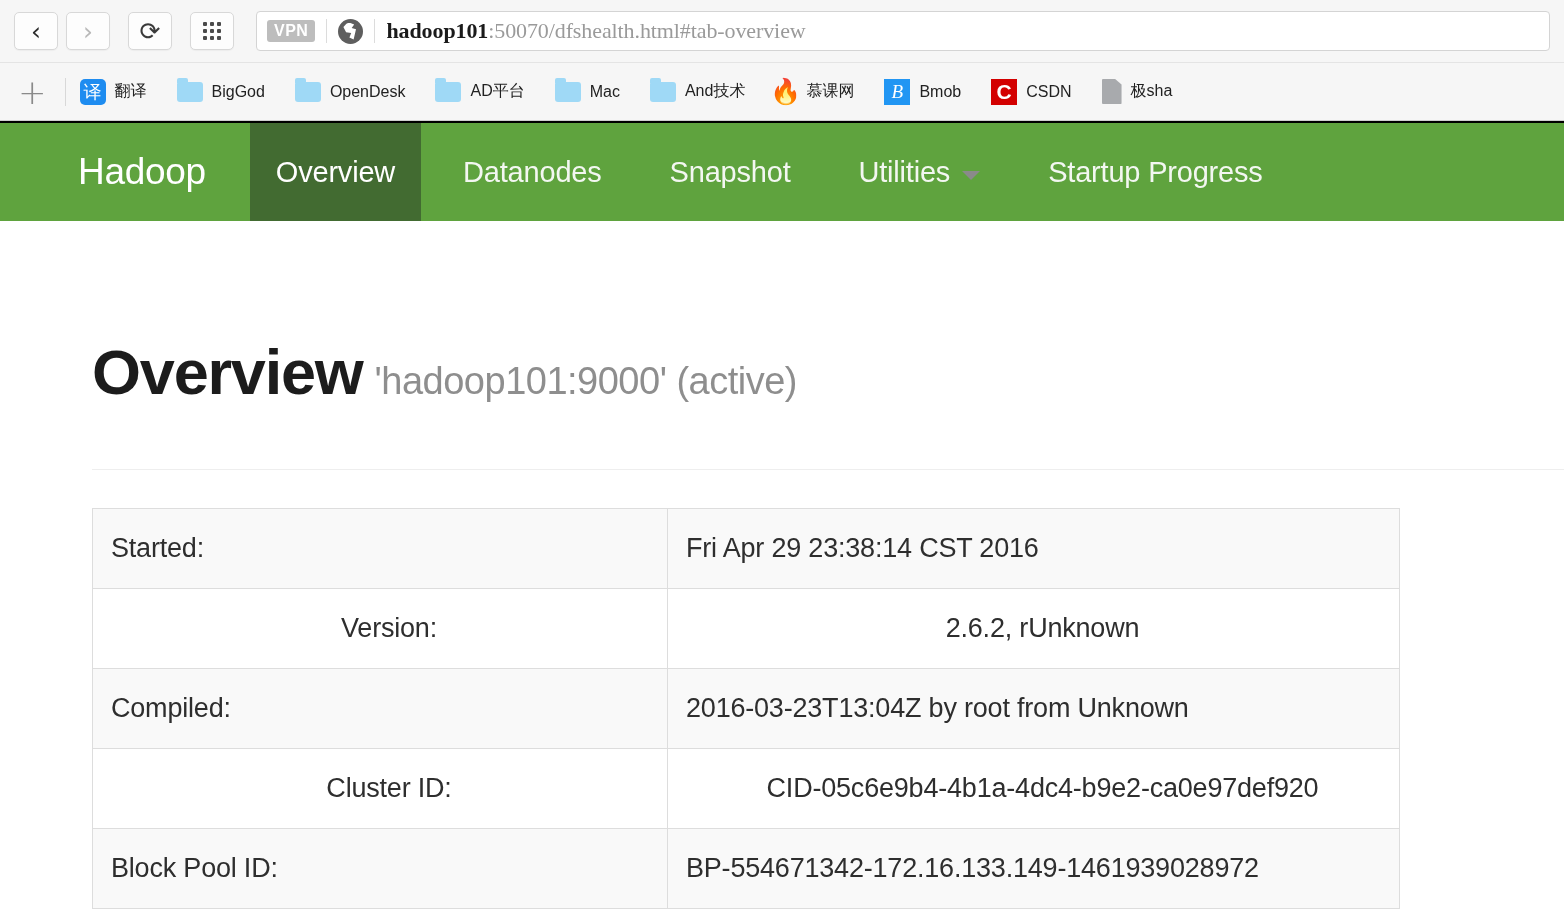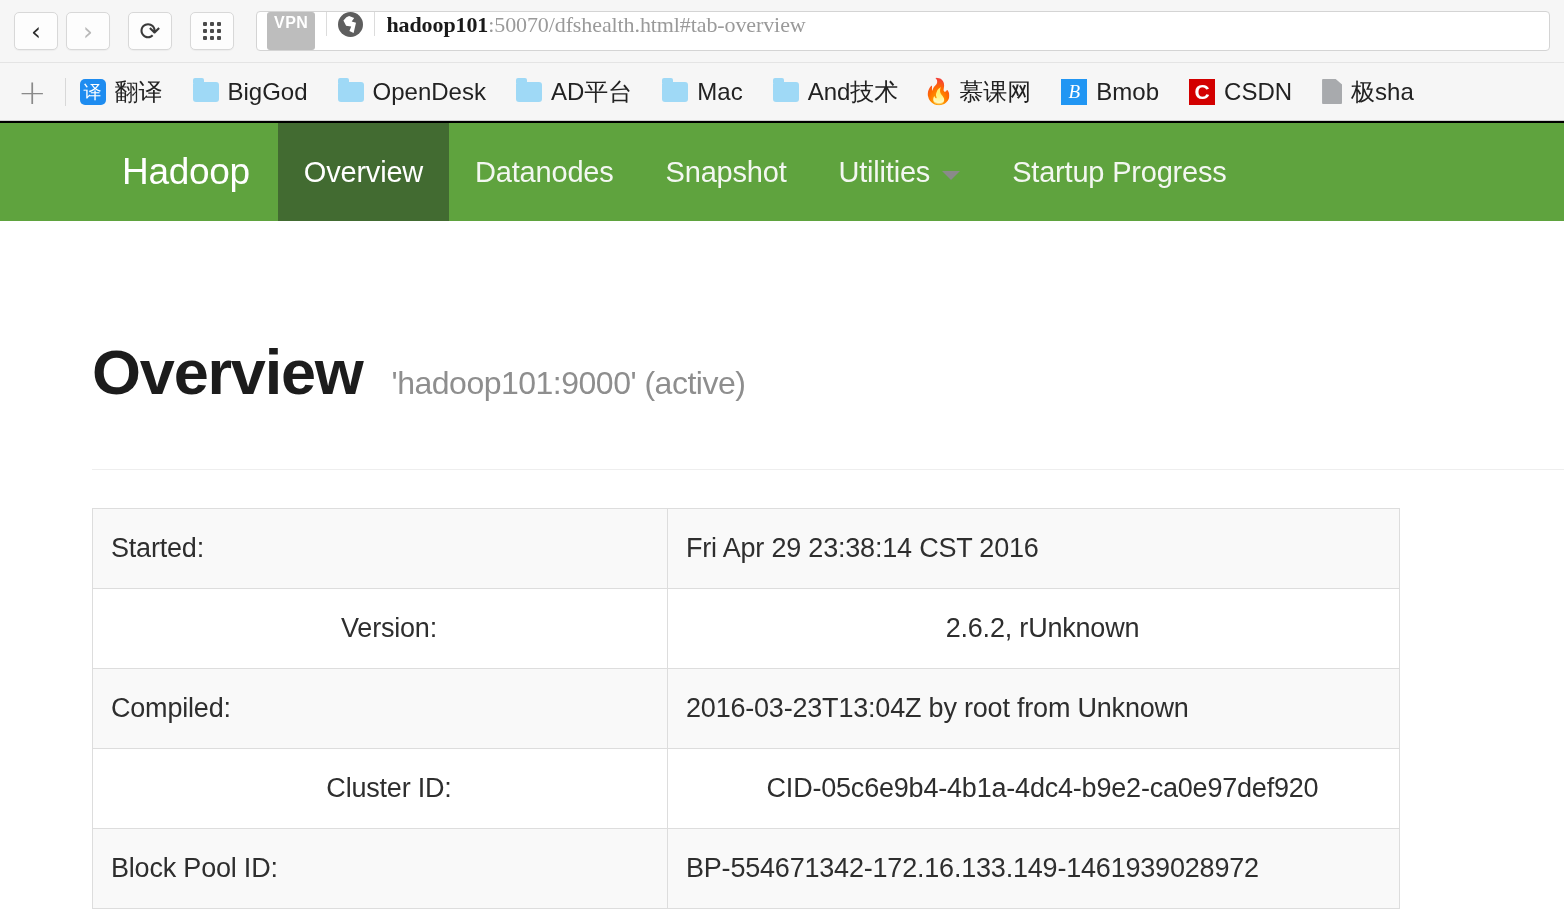--- a/index.html
+++ b/index.html
@@ -70,20 +70,21 @@
     border-radius: 1px;
   }
 
   .urlbar {
     flex: 1;
     height: 40px;
     background: #ffffff;
     border: 1px solid #d4d4d4;
     border-radius: 4px;
     display: flex;
+    align-items: center;
     padding: 0 10px;
     box-sizing: border-box;
     margin-left: 4px;
     min-width: 0;
   }
   .vpn-badge {
     background: #bdbdbd;
     color: #ffffff;
     font-size: 16px;
     font-weight: bold;
@@ -152,21 +153,21 @@
     margin: 0 14px;
   }
   .bm-item {
     display: flex;
     align-items: center;
     flex: none;
     margin-right: 30px;
     white-space: nowrap;
   }
   .bm-label {
-    font-size: 24px;
+    font-size: 16px;
     color: #222222;
     margin-left: 9px;
     font-family: "Liberation Sans", sans-serif;
   }
   .ico-folder {
     width: 26px; height: 20px;
     background: #9fd9f6;
     border-radius: 2px 3px 3px 3px;
     position: relative;
     flex: none;
@@ -234,23 +235,24 @@
     border-radius: 1px;
     clip-path: polygon(0 0, 68% 0, 100% 22%, 100% 100%, 0 100%);
   }
 
   
   .hadoop-nav {
     background: #5fa33e;
     height: 100px;
     display: flex;
     align-items: stretch;
-    padding-left: 94px;
+    padding-left: 50px;
     box-sizing: border-box;
     border-top: 2px solid #000000;
+    gap: 16px;
   }
   .nav-brand {
     display: flex;
     align-items: center;
     padding: 0 28px;
     color: #ffffff;
     font-size: 37px;
     font-family: "Liberation Sans", sans-serif;
     letter-spacing: -0.3px;
   }
@@ -290,24 +292,24 @@
     font-size: 63px;
     font-weight: bold;
     color: #1c1c1c;
     font-family: "Liberation Sans", sans-serif;
     letter-spacing: -1.2px;
     line-height: 1;
     display: flex;
     align-items: baseline;
   }
   h1.page-title .sub {
-    font-size: 32px;
+    font-size: 38px;
     font-weight: normal;
     color: #8e8e8e;
-    margin-left: 29px;
+    margin-left: 12px;
     letter-spacing: -0.5px;
   }
   .hr {
     height: 1px;
     background: #eeeeee;
     margin-top: 65px;
     margin-right: 0;
     width: 1472px;
   }
 

